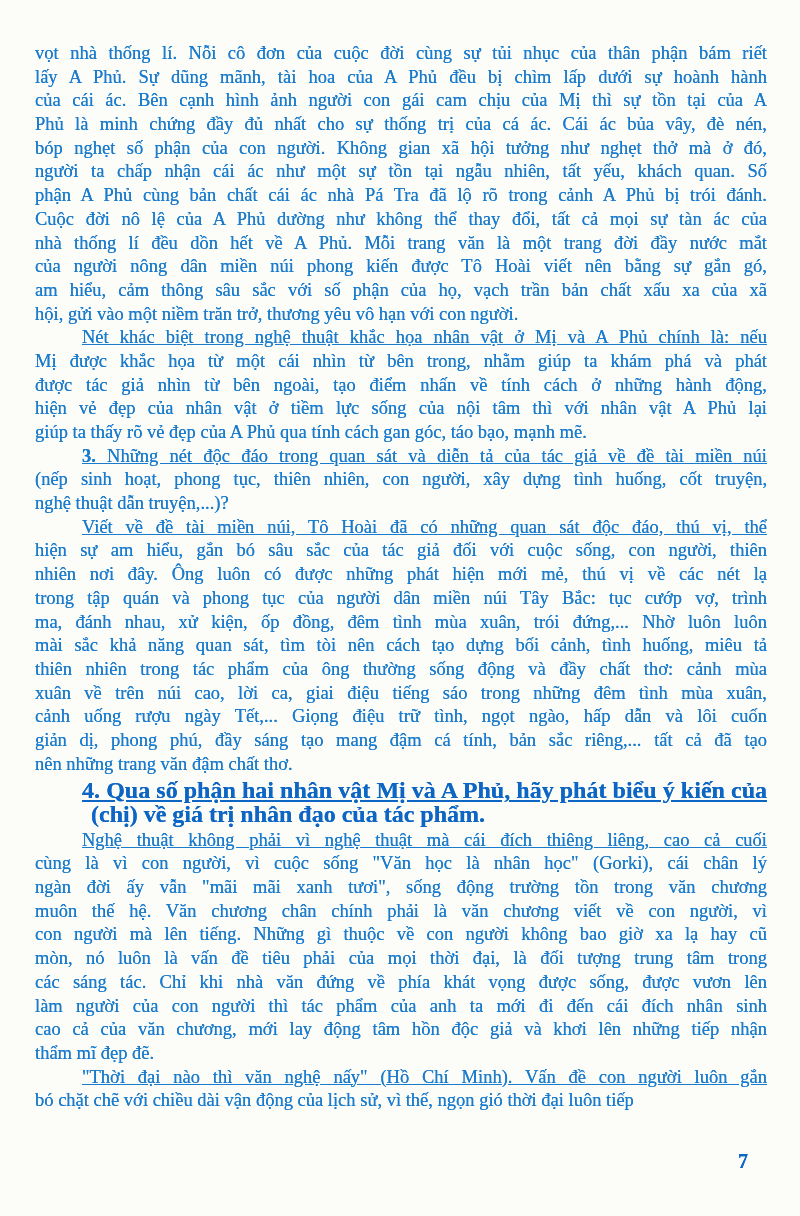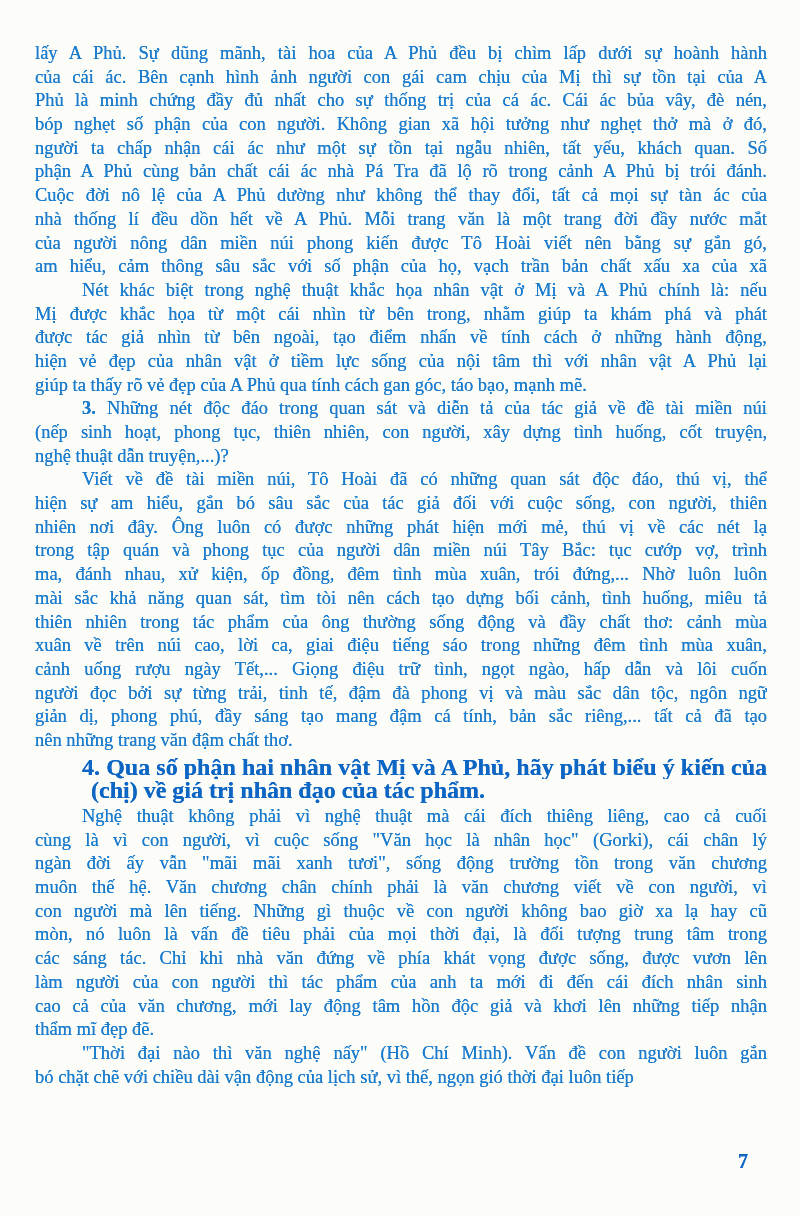--- a/index.html
+++ b/index.html
@@ -28,21 +28,21 @@
   .line {
     height: 23.7px;
     line-height: 23.7px;
     overflow: hidden;
     text-align: justify;
     text-align-last: justify;
     text-justify: inter-word;
     white-space: normal;
   }
   .line.last { text-align-last: left; }
-  .line.first.indent { padding-left: 47px; }
+  .line.first.indent { padding-left: 47px; text-decoration: underline; }
   .qnum { font-weight: bold; }
   .blk-q4 {
     font-weight: bold;
     color: var(--heading-color, #0e66c4);
     margin: 3px 0 2px 0;
     font-size: 24px;
   }
   .blk-q4 .line.hang { padding-left: 56px; }
   .page-number {
     position: absolute;
@@ -53,30 +53,32 @@
     font-weight: bold;
     text-shadow: 0 0 0.5px currentColor;
   }
 </style>
 </head>
 <body>
 
 <div class="page">
   <div class="page-text">
       <div class="block blk-body">
+        <div class="line first">vọt nhà thống lí. Nỗi cô đơn của cuộc đời cùng sự tủi nhục của thân phận bám riết</div>
         <div class="line">lấy A Phủ. Sự dũng mãnh, tài hoa của A Phủ đều bị chìm lấp dưới sự hoành hành</div>
         <div class="line">của cái ác. Bên cạnh hình ảnh người con gái cam chịu của Mị thì sự tồn tại của A</div>
         <div class="line">Phủ là minh chứng đầy đủ nhất cho sự thống trị của cá ác. Cái ác bủa vây, đè nén,</div>
         <div class="line">bóp nghẹt số phận của con người. Không gian xã hội tưởng như nghẹt thở mà ở đó,</div>
         <div class="line">người ta chấp nhận cái ác như một sự tồn tại ngẫu nhiên, tất yếu, khách quan. Số</div>
         <div class="line">phận A Phủ cùng bản chất cái ác nhà Pá Tra đã lộ rõ trong cảnh A Phủ bị trói đánh.</div>
         <div class="line">Cuộc đời nô lệ của A Phủ dường như không thể thay đổi, tất cả mọi sự tàn ác của</div>
         <div class="line">nhà thống lí đều dồn hết về A Phủ. Mỗi trang văn là một trang đời đầy nước mắt</div>
         <div class="line">của người nông dân miền núi phong kiến được Tô Hoài viết nên bằng sự gắn gó,</div>
         <div class="line">am hiểu, cảm thông sâu sắc với số phận của họ, vạch trần bản chất xấu xa của xã</div>
+        <div class="line last">hội, gửi vào một niềm trăn trở, thương yêu vô hạn với con người.</div>
       </div>
       <div class="block blk-body">
         <div class="line first indent">Nét khác biệt trong nghệ thuật khắc họa nhân vật ở Mị và A Phủ chính là: nếu</div>
         <div class="line">Mị được khắc họa từ một cái nhìn từ bên trong, nhằm giúp ta khám phá và phát</div>
         <div class="line">được tác giả nhìn từ bên ngoài, tạo điểm nhấn về tính cách ở những hành động,</div>
         <div class="line">hiện vẻ đẹp của nhân vật ở tiềm lực sống của nội tâm thì với nhân vật A Phủ lại</div>
         <div class="line last">giúp ta thấy rõ vẻ đẹp của A Phủ qua tính cách gan góc, táo bạo, mạnh mẽ.</div>
       </div>
       <div class="block blk-q3">
         <div class="line first indent"><span class="qnum">3. </span>Những nét độc đáo trong quan sát và diễn tả của tác giả về đề tài miền núi</div>
@@ -86,21 +88,20 @@
       <div class="block blk-body">
         <div class="line first indent">Viết về đề tài miền núi, Tô Hoài đã có những quan sát độc đáo, thú vị, thể</div>
         <div class="line">hiện sự am hiểu, gắn bó sâu sắc của tác giả đối với cuộc sống, con người, thiên</div>
         <div class="line">nhiên nơi đây. Ông luôn có được những phát hiện mới mẻ, thú vị về các nét lạ</div>
         <div class="line">trong tập quán và phong tục của người dân miền núi Tây Bắc: tục cướp vợ, trình</div>
         <div class="line">ma, đánh nhau, xử kiện, ốp đồng, đêm tình mùa xuân, trói đứng,... Nhờ luôn luôn</div>
         <div class="line">mài sắc khả năng quan sát, tìm tòi nên cách tạo dựng bối cảnh, tình huống, miêu tả</div>
         <div class="line">thiên nhiên trong tác phẩm của ông thường sống động và đầy chất thơ: cảnh mùa</div>
         <div class="line">xuân về trên núi cao, lời ca, giai điệu tiếng sáo trong những đêm tình mùa xuân,</div>
         <div class="line">cảnh uống rượu ngày Tết,... Giọng điệu trữ tình, ngọt ngào, hấp dẫn và lôi cuốn</div>
-        <div class="line">người đọc bởi sự từng trải, tinh tế, đậm đà phong vị và màu sắc dân tộc, ngôn ngữ</div>
         <div class="line">giản dị, phong phú, đầy sáng tạo mang đậm cá tính, bản sắc riêng,... tất cả đã tạo</div>
         <div class="line last">nên những trang văn đậm chất thơ.</div>
       </div>
       <div class="block blk-q4">
         <div class="line first indent"><span class="qnum">4. </span>Qua số phận hai nhân vật Mị và A Phủ, hãy phát biểu ý kiến của anh</div>
         <div class="line last hang">(chị) về giá trị nhân đạo của tác phẩm.</div>
       </div>
       <div class="block blk-body">
         <div class="line first indent">Nghệ thuật không phải vì nghệ thuật mà cái đích thiêng liêng, cao cả cuối</div>
         <div class="line">cùng là vì con người, vì cuộc sống "Văn học là nhân học" (Gorki), cái chân lý</div>

